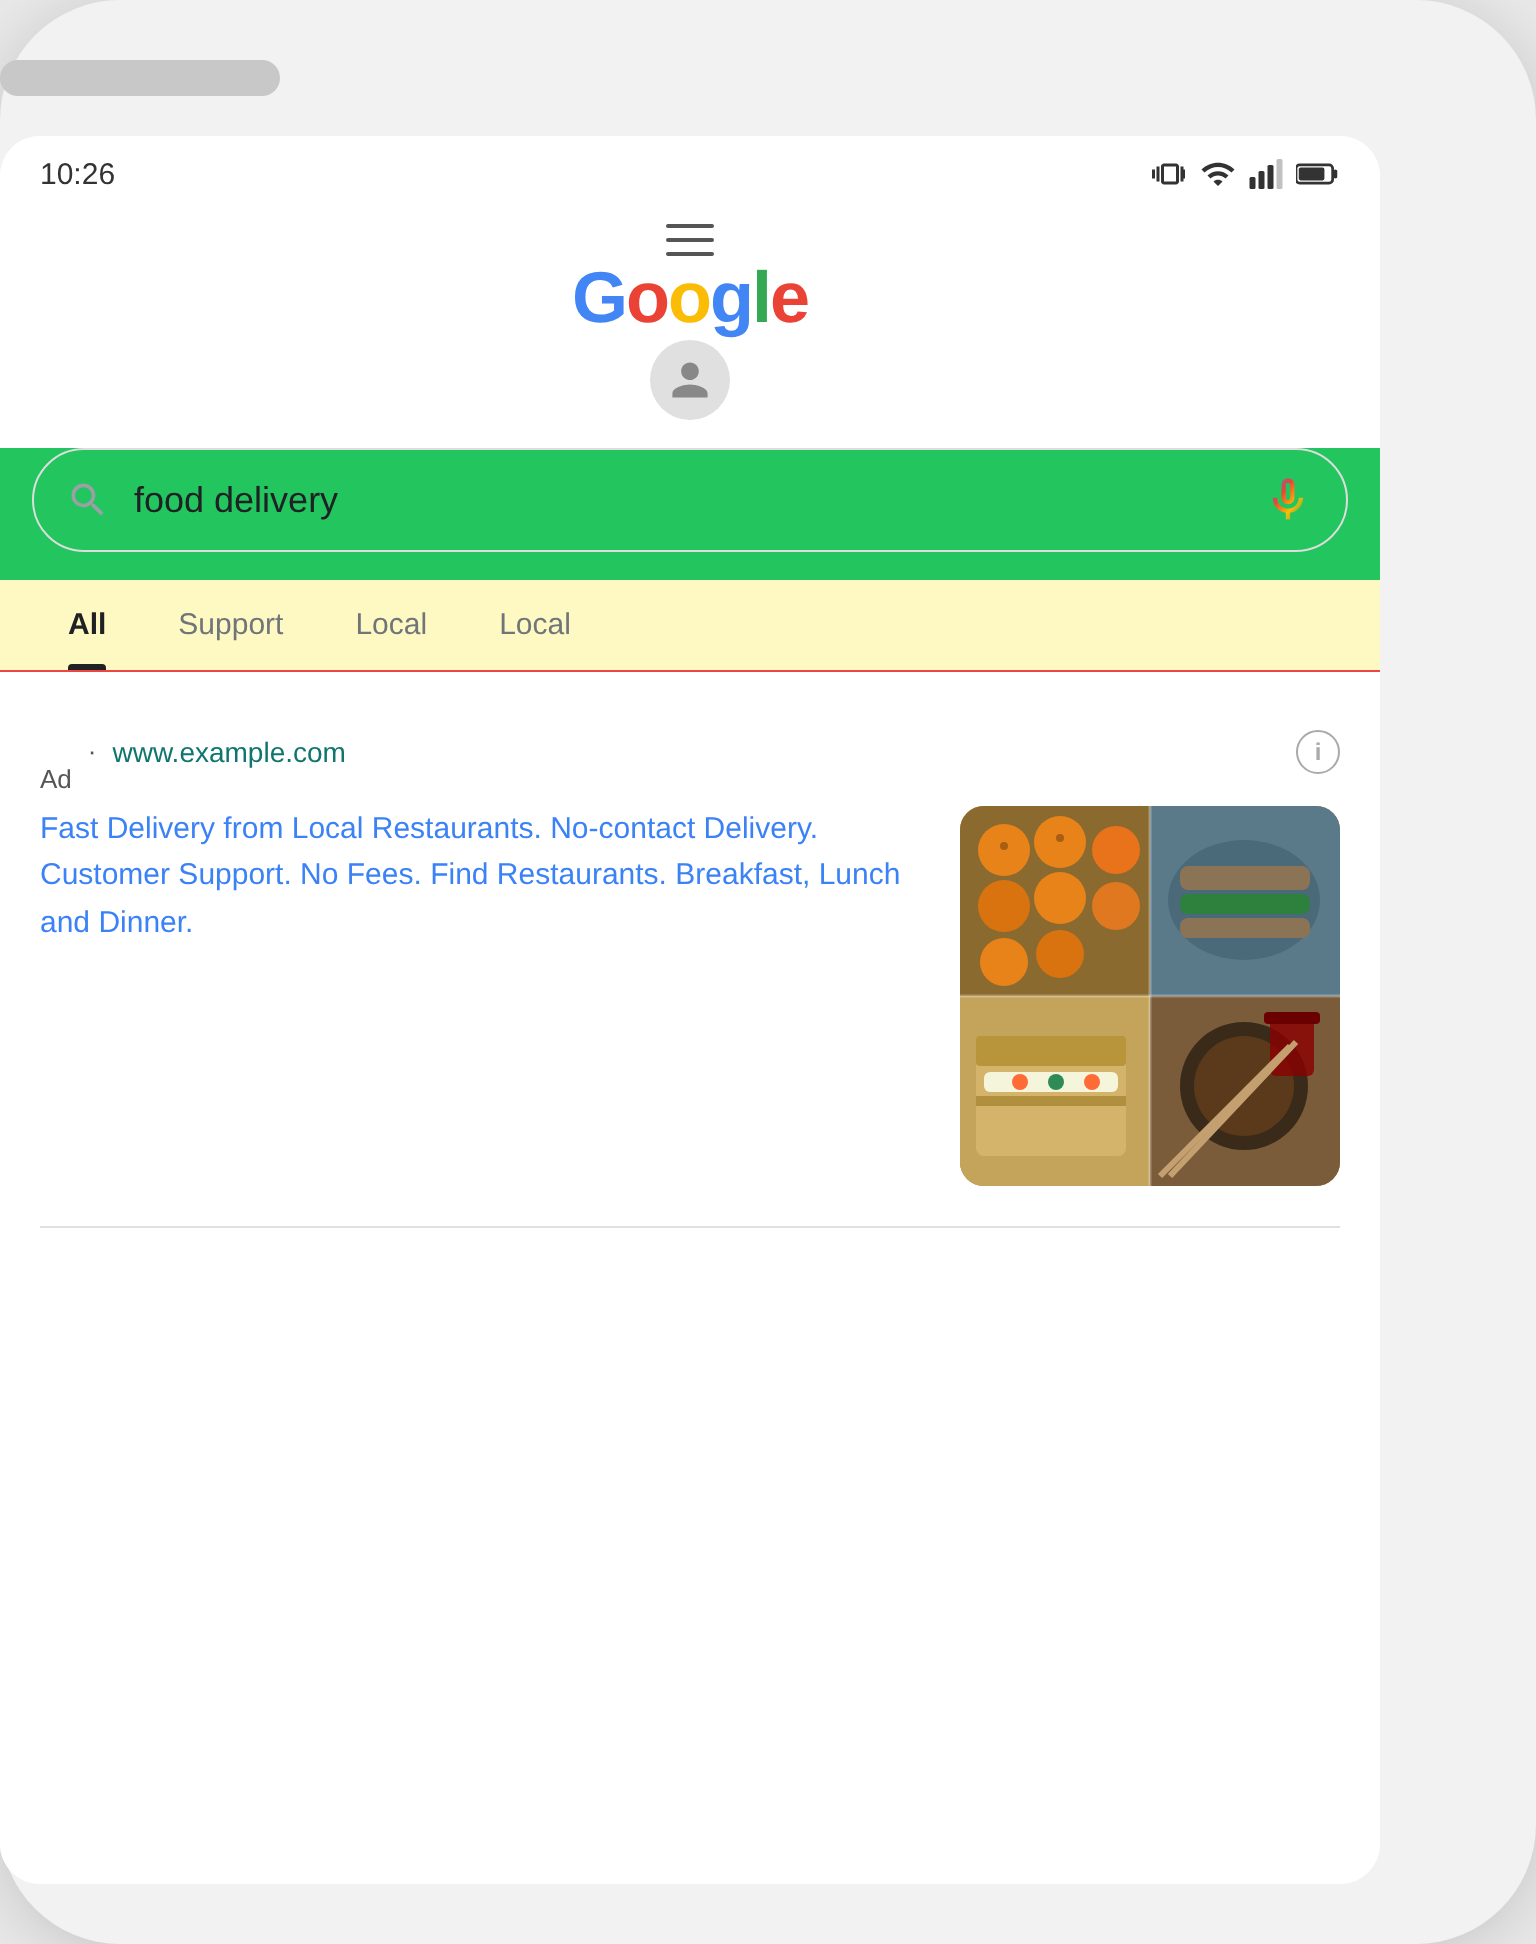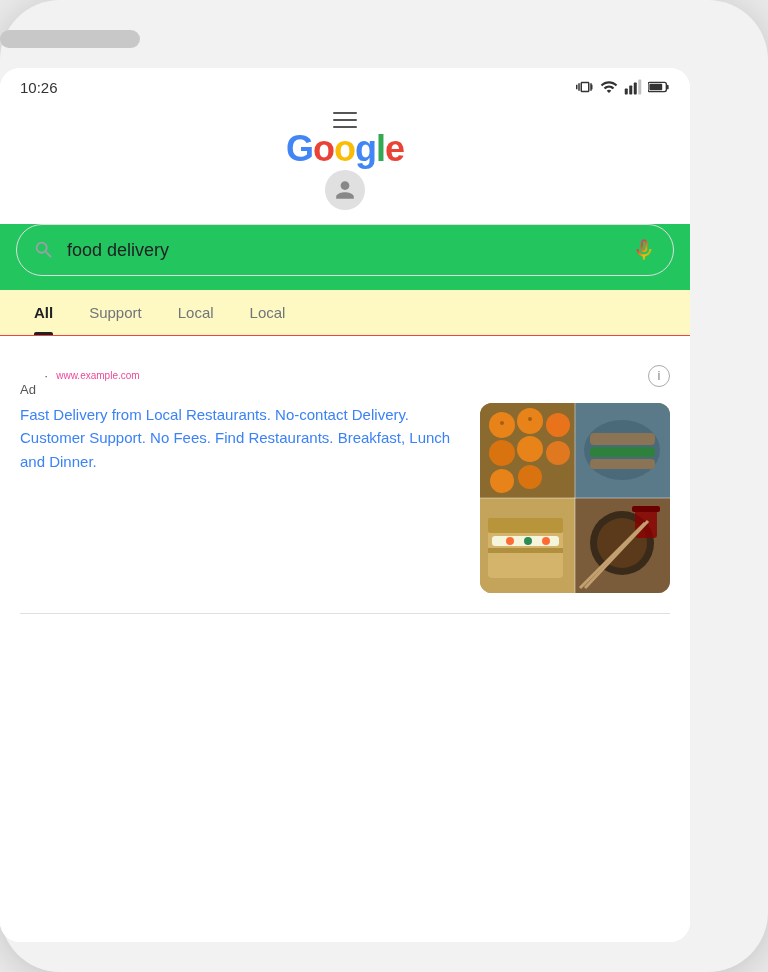--- a/index.html
+++ b/index.html
@@ -172,22 +172,22 @@
       font-size: 13px;
       color: #555;
       font-weight: 500;
       margin-top: 28px;
     }
     .ad-dot {
       color: #555;
       font-size: 13px;
     }
     .ad-url {
-      font-size: 10px;
-      color: #ec4899;
+      font-size: 14px;
+      color: #0f766e;
     }
     .info-icon {
       width: 22px;
       height: 22px;
       border-radius: 50%;
       border: 1.5px solid #aaa;
       display: flex;
       align-items: center;
       justify-content: center;
       color: #aaa;

